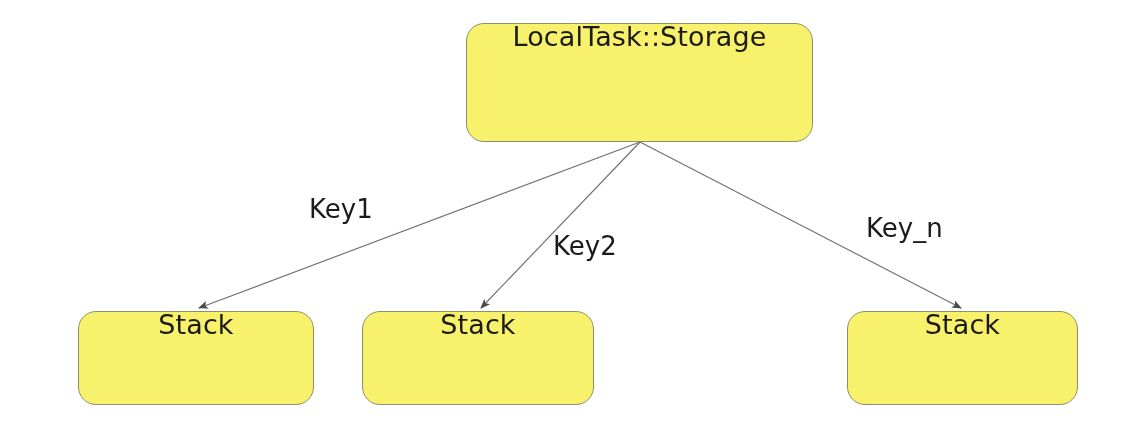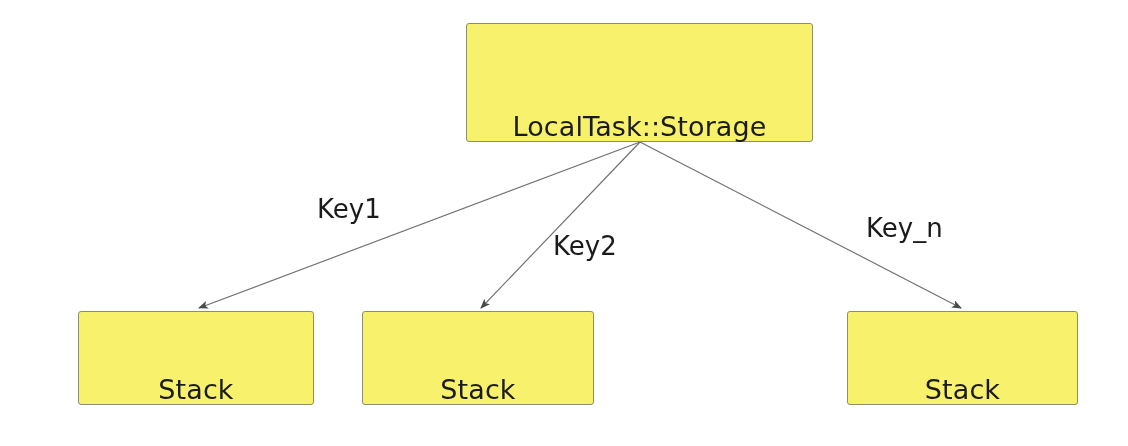--- a/index.html
+++ b/index.html
@@ -22,25 +22,25 @@
     left: 0;
     top: 0;
     width: 1128px;
     height: 446px;
     pointer-events: none;
   }
   .node {
     position: absolute;
     box-sizing: border-box;
     display: flex;
-    align-items: flex-end;
+    align-items: flex-start;
     justify-content: center;
     background: #F7F16B;
     border: 1px solid #8e8e6b;
-    border-radius: 3px;
+    border-radius: 18px;
     color: #1b1b1b;
     font-size: 27px;
     font-weight: 400;
     letter-spacing: 0.1px;
     line-height: 1;
     white-space: nowrap;
   }
   .node-label {
     display: block;
     transform: translateY(-1px);
@@ -69,21 +69,21 @@
     width: 231px;
     height: 94px;
   }
   .edge-label {
     position: absolute;
     color: #1b1b1b;
     font-size: 26px;
     line-height: 1;
     white-space: nowrap;
   }
-  #edge-label-key1 { left: 309px; top: 196px; margin-left: 8px; }
+  #edge-label-key1 { left: 309px; top: 196px; }
   #edge-label-key2 { left: 553px; top: 233px; }
   #edge-label-keyn { left: 866px; top: 215px; }
 </style>
 </head>
 <body>
 
 <div id="canvas">
 
   <svg id="edge-layer" width="1128" height="446" viewBox="0 0 1128 446" xmlns="http://www.w3.org/2000/svg">
     <defs>

